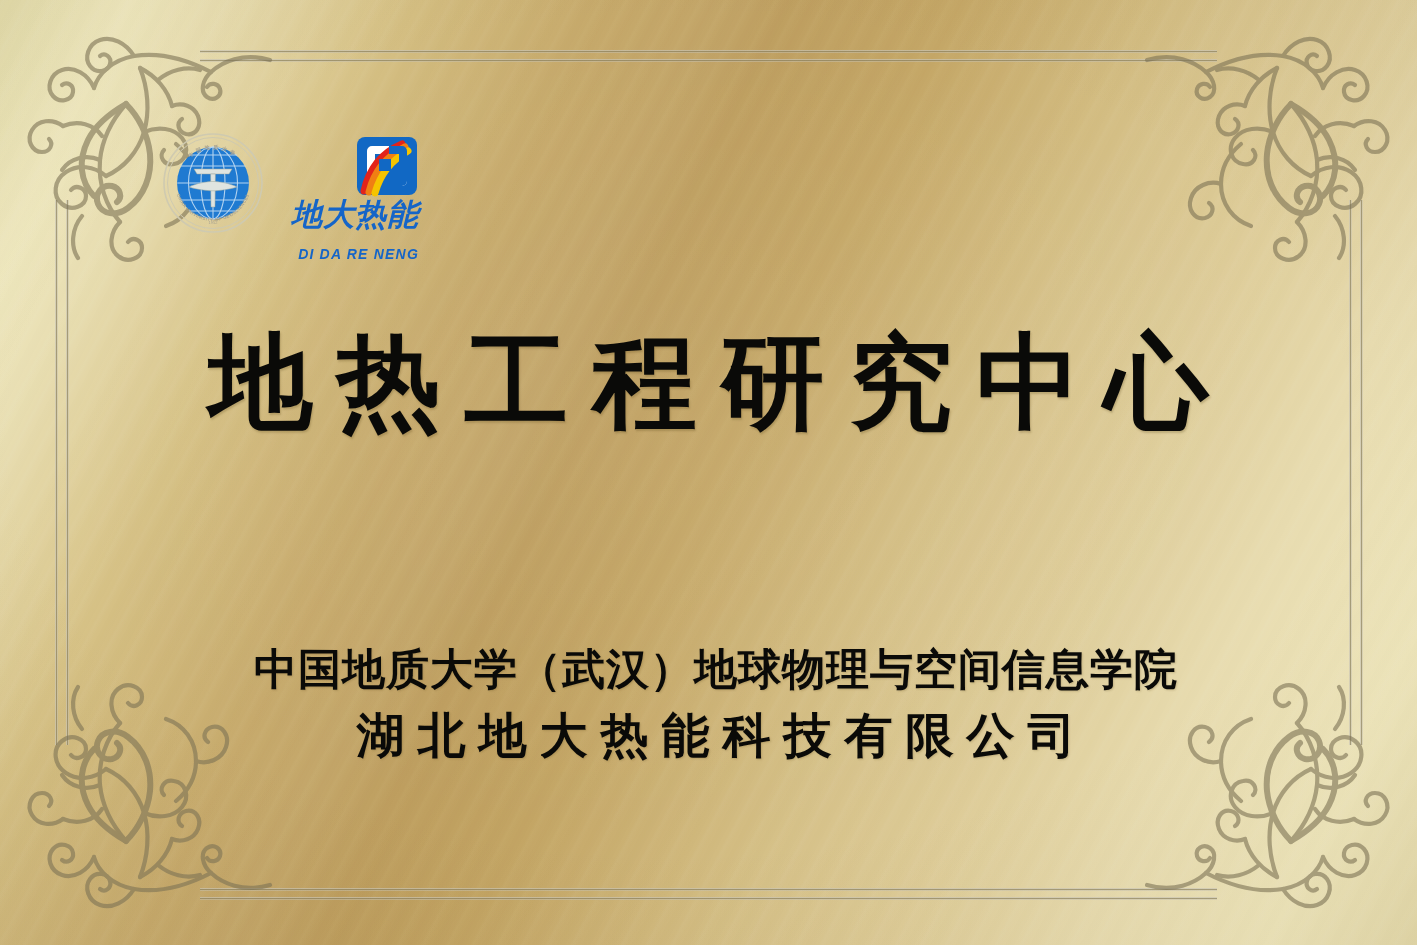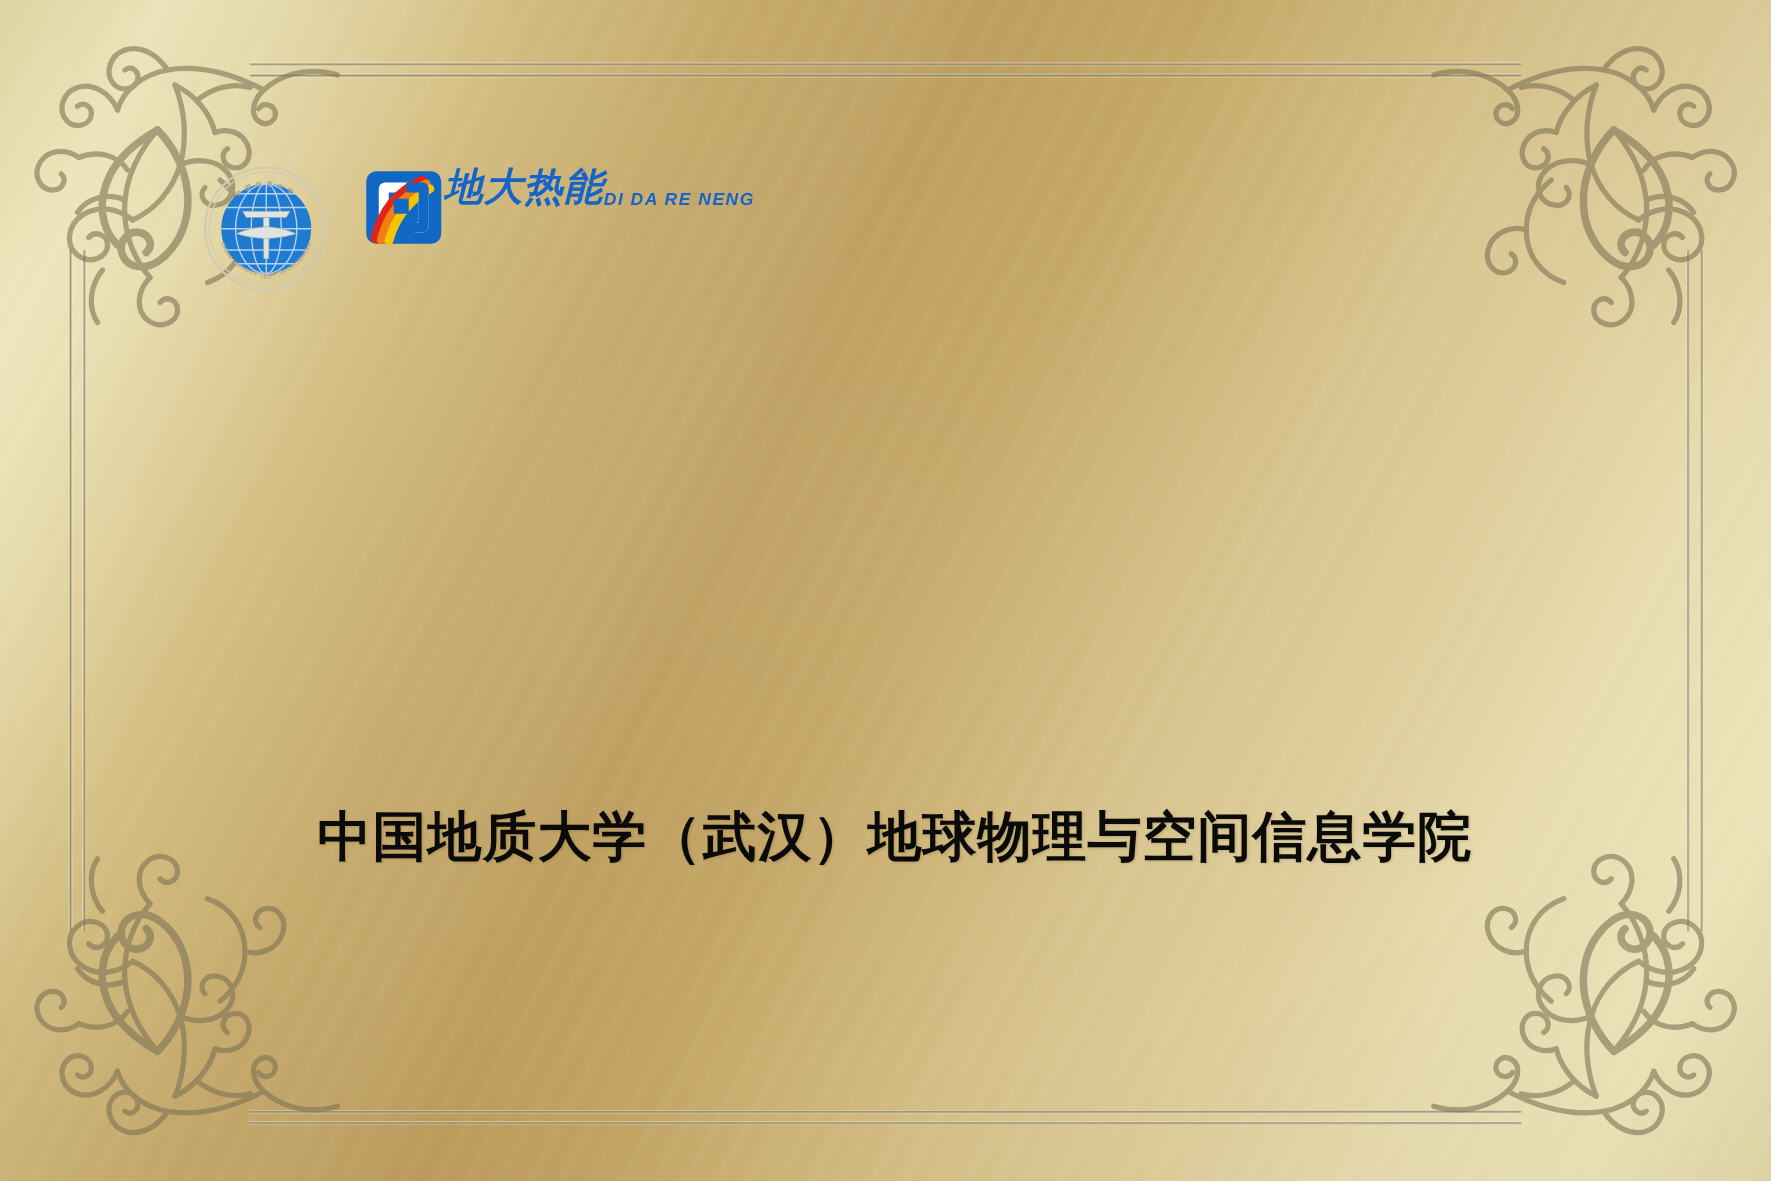--- a/index.html
+++ b/index.html
@@ -109,21 +109,21 @@
   
   .logos {
     position: absolute;
     left: 163px;
     top: 133px;
     display: flex;
     align-items: flex-start;
     gap: 28px;
   }
   .cug-seal { width: 100px; height: 100px; display:block; }
-  .didaren { display: flex; flex-direction: row; align-items: flex-start; margin-top: 2px; }
+  .didaren { display: flex; flex-direction: column; align-items: flex-end; margin-top: 2px; }
   .didaren-mark { width: 64px; height: 62px; display:block; margin-bottom: 2px; }
   .didaren-cn {
     font-family: "DejaVu Sans", sans-serif;
     font-size: 31px;
     font-weight: bold;
     font-style: italic;
     color: #1565c8;
     letter-spacing: 1px;
     line-height: 1;
     white-space: nowrap;
@@ -358,16 +358,18 @@
           <path d="M20,58 C25,40 35,26 53,16" stroke="#f5c400" stroke-width="7"></path>
         </g>
         <path d="M24,24 H36 V36 H24 Z" fill="#1168c4"></path>
         <path d="M41,43 H44 V19 H34 V11 H47 A5,5 0 0 1 52,16 V46 A5,5 0 0 1 47,51 H41 Z" fill="#1168c4"></path>
       </svg>
       <div class="didaren-cn">地大热能</div>
       <div class="didaren-en">DI DA RE NENG</div>
     </div>
   </div>
 
+  <div class="headline">地热工程研究中心</div>
 
   <div class="org org-1">中国地质大学（武汉）地球物理与空间信息学院</div>
+  <div class="org org-2">湖北地大热能科技有限公司</div>
 
 </div>
 
 </body></html>

